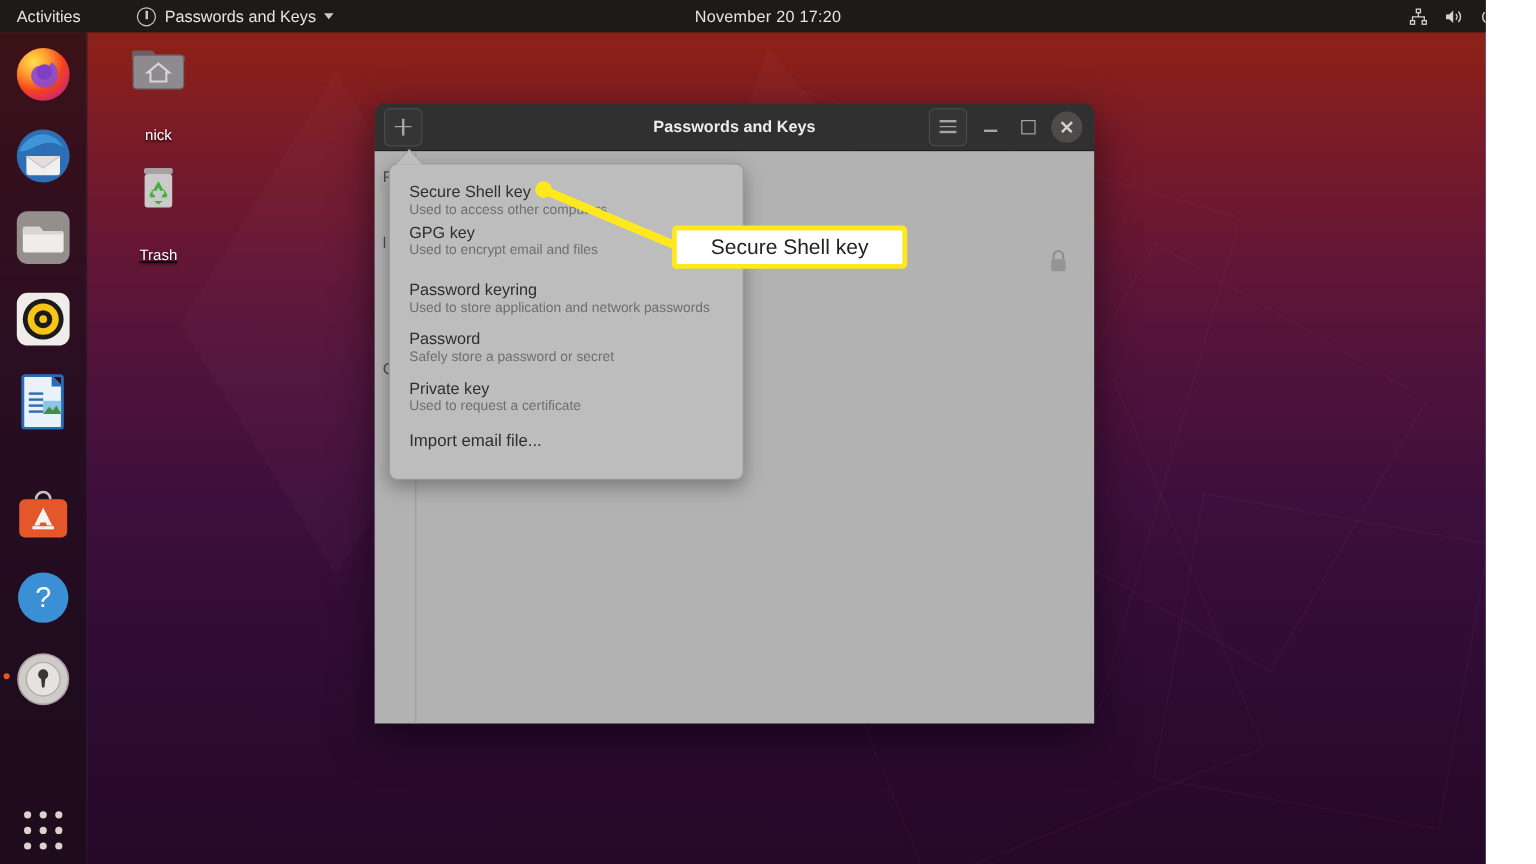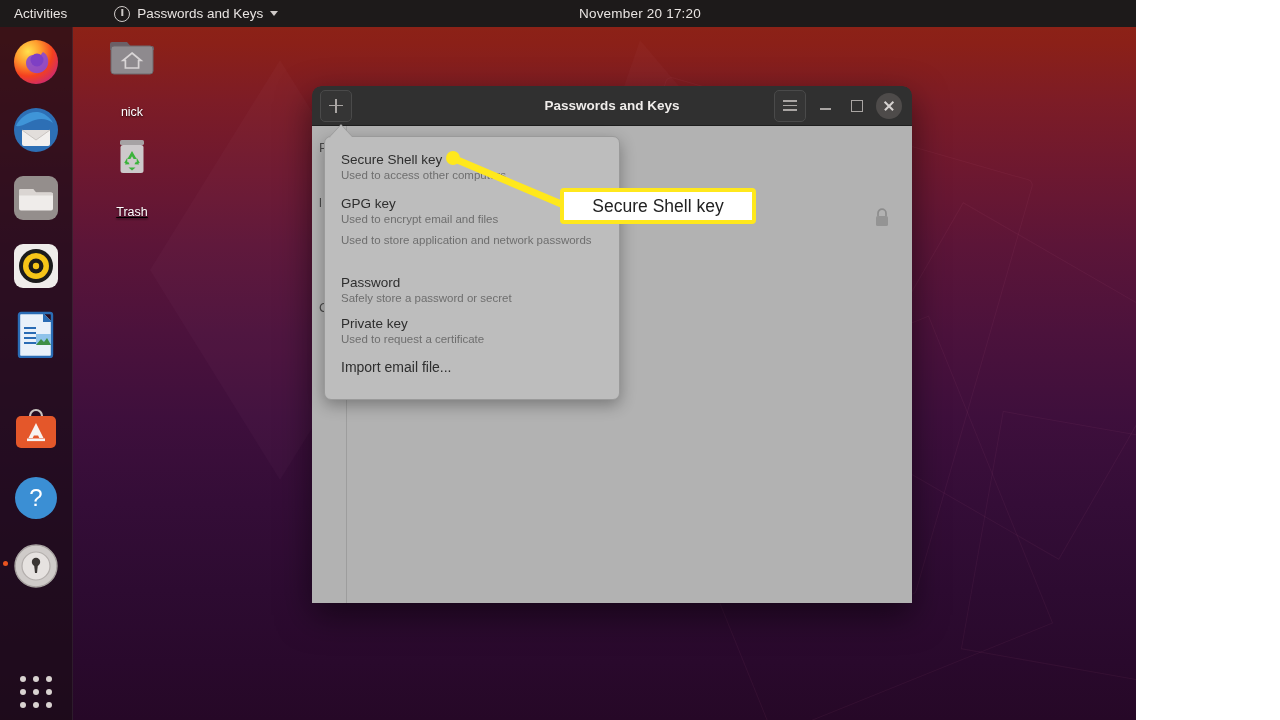--- a/index.html
+++ b/index.html
@@ -3,21 +3,21 @@
 <meta charset="utf-8">
 <style>
   html, body {
     margin: 0; padding: 0;
     width: 1280px; height: 720px;
     overflow: hidden;
     font-family: "Liberation Sans", sans-serif;
   }
   #screen {
     position: relative;
-    width: 1136px; height: 720px;
+    width: 1238px; height: 720px;
     background: #1d4ed8;
     overflow: hidden;
   }
 
   
   #wallpaper {
     position: absolute;
     left: 0; top: 0; width: 1280px; height: 720px;
     background:
       linear-gradient(to bottom,
@@ -554,25 +554,26 @@
       </svg>
     </div>
   </div>
 
   <div id="popover-arrow"></div>
   <div id="popover">
     <div class="menu-item" style="top:14px;">
       <div class="mi-title">Secure Shell key</div>
       <div class="mi-sub">Used to access other computers</div>
     </div>
-    <div class="menu-item" style="top:58px;">
+    <div class="menu-item" style="top:48px;">
       <div class="mi-title">GPG key</div>
       <div class="mi-sub">Used to encrypt email and files</div>
     </div>
     <div class="menu-item" style="top:96px;">
+      <div class="mi-title">Password keyring</div>
       <div class="mi-sub">Used to store application and network passwords</div>
     </div>
     <div class="menu-item" style="top:178px;">
       <div class="mi-title">Private key</div>
       <div class="mi-sub">Used to request a certificate</div>
     </div>
     <div class="menu-item" style="top:137px;">
       <div class="mi-title">Password</div>
       <div class="mi-sub">Safely store a password or secret</div>
     </div>

